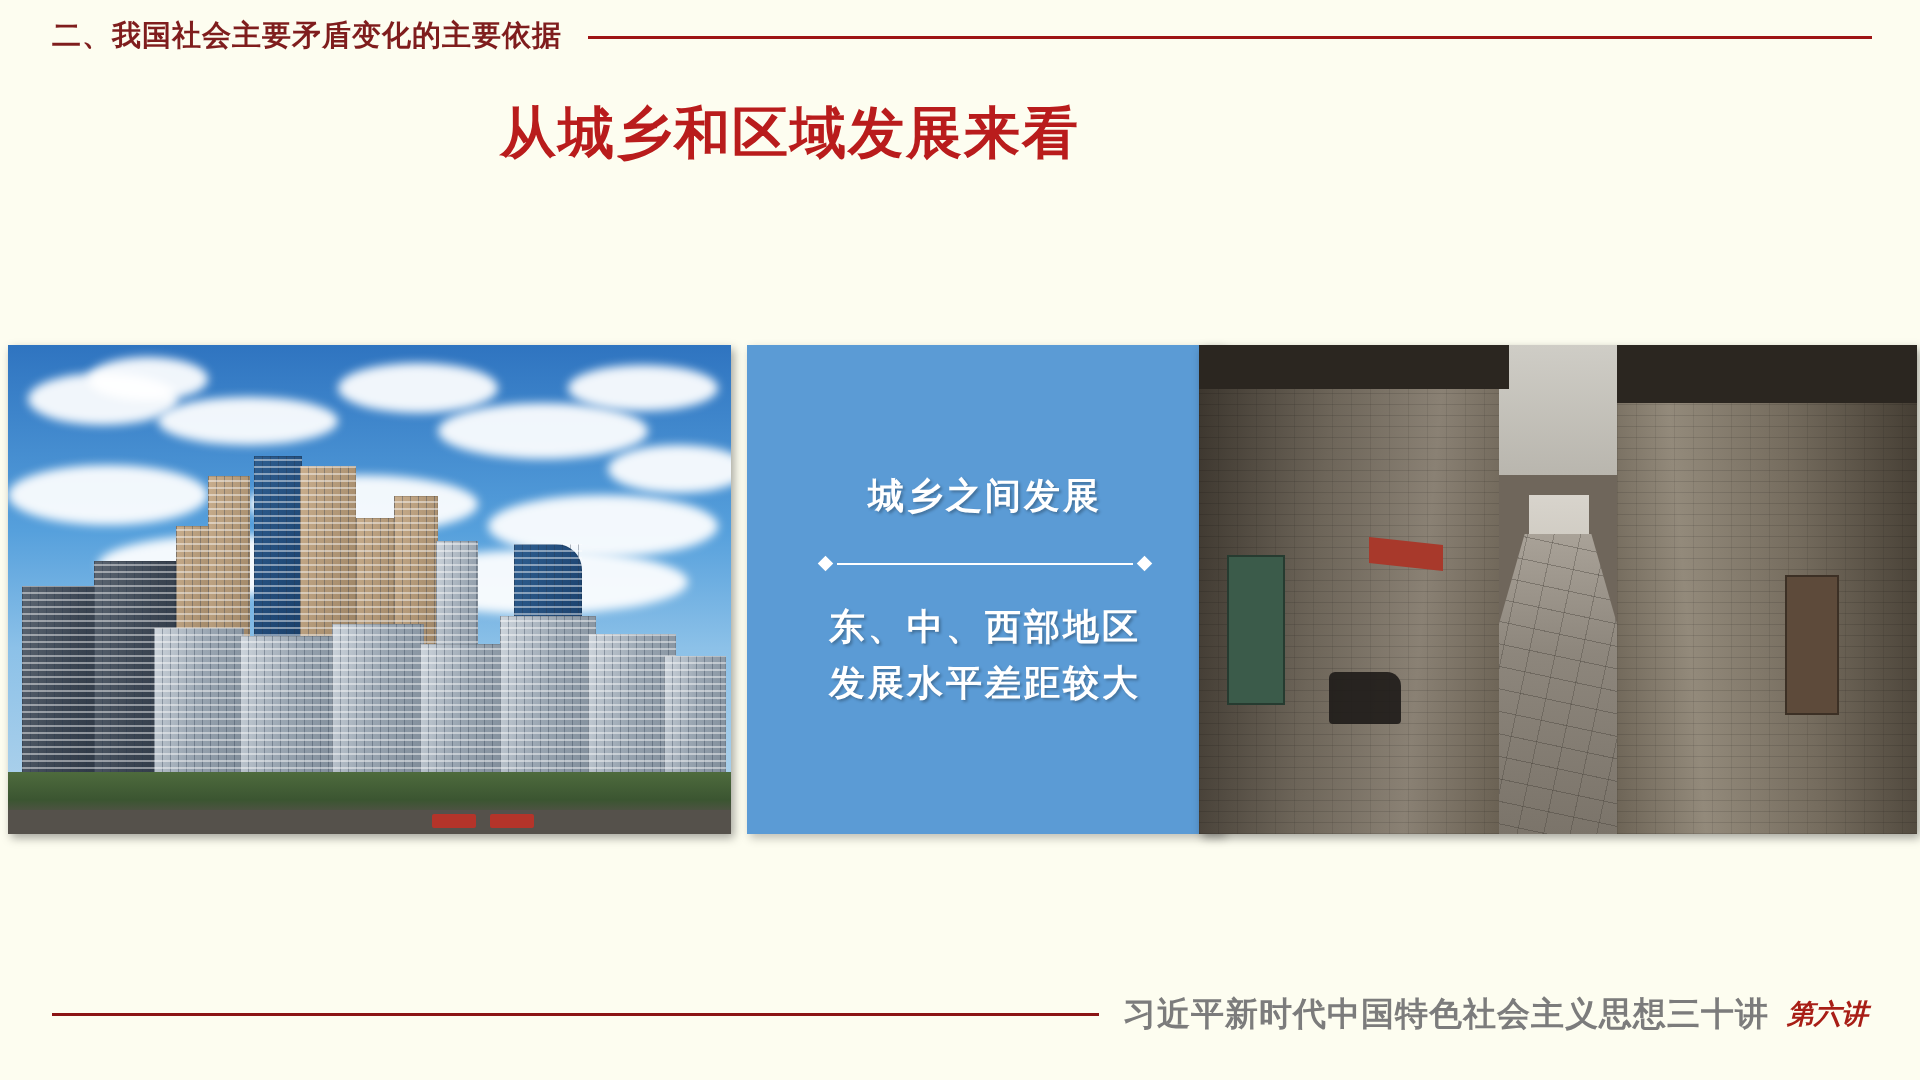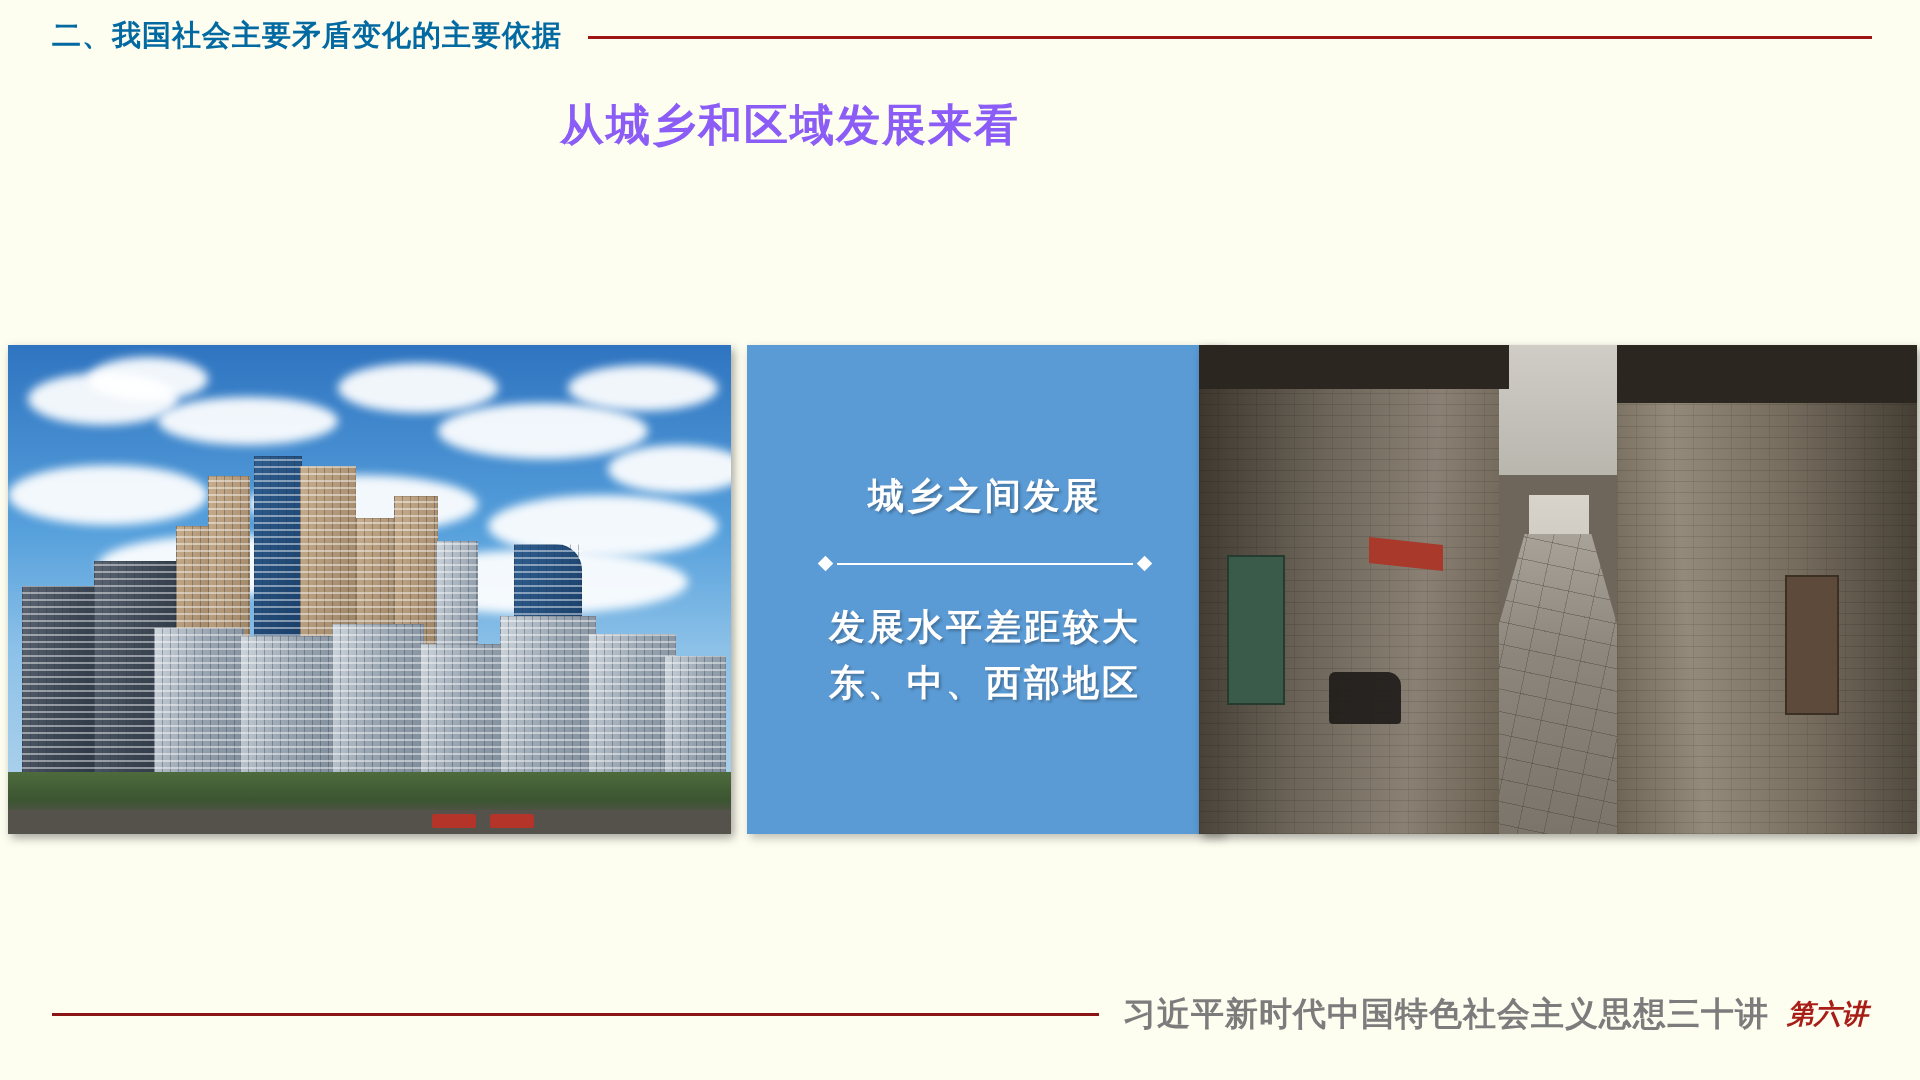--- a/index.html
+++ b/index.html
@@ -18,41 +18,41 @@
   
   .header {
     position:absolute;
     left:52px; top:14px;
     width:1820px; height:44px;
     display:flex; align-items:center;
   }
   .header-title {
     font-size:29px;
     font-weight:bold;
-    color:#0369a1;
+    color:#7f1d1d;
     letter-spacing:1px;
     white-space:nowrap;
   }
   .header-rule {
     flex:1;
     height:3px;
     background:#9E1414;
     margin-left:26px;
     margin-top:2px;
   }
 
   
   .main-title {
     position:absolute;
     left:0; top:96px;
     width:1920px;
     text-align:center;
-    font-size:44px;
+    font-size:56px;
     font-weight:bold;
-    color:#8b5cf6;
+    color:#b91c1c;
     letter-spacing:2px;
   }
   .main-title span { display:inline-block; transform:translateX(-170px); }
 
   
   .band {
     position:absolute;
     left:0; top:345px;
     width:1920px; height:490px;
   }
@@ -286,22 +286,22 @@
 
     <div class="panel-blue">
       <div class="panel-line">城乡之间发展</div>
 
       <div class="divider">
         <div class="diamond"></div>
         <div class="divider-rule"></div>
         <div class="diamond"></div>
       </div>
 
+      <div class="panel-line">东、中、西部地区</div>
       <div class="panel-line">发展水平差距较大</div>
-      <div class="panel-line">东、中、西部地区</div>
     </div>
 
     <div class="photo-right">
       <div class="alley-sky"></div>
       <div class="vanish"></div>
       <div class="path"></div>
 
       <div class="wall wall-l">
         <div class="wall-tex"></div>
       </div>

